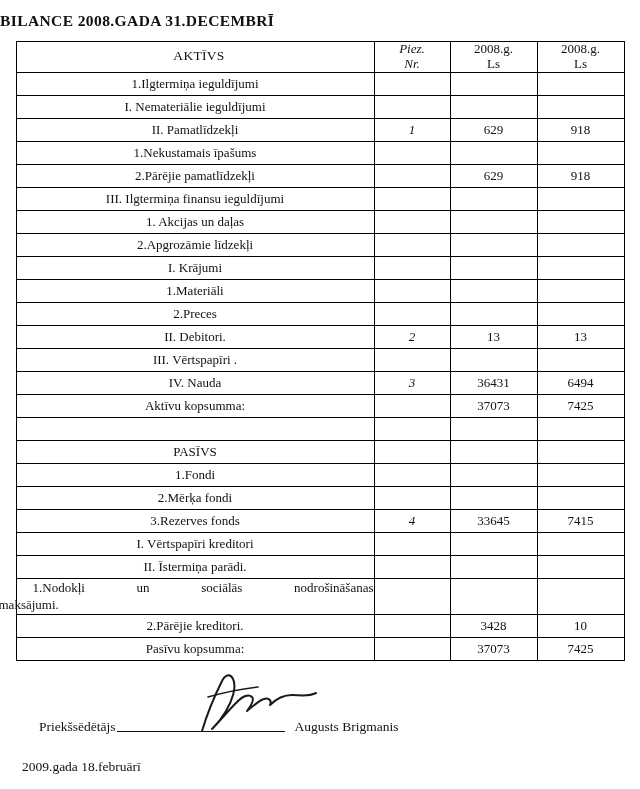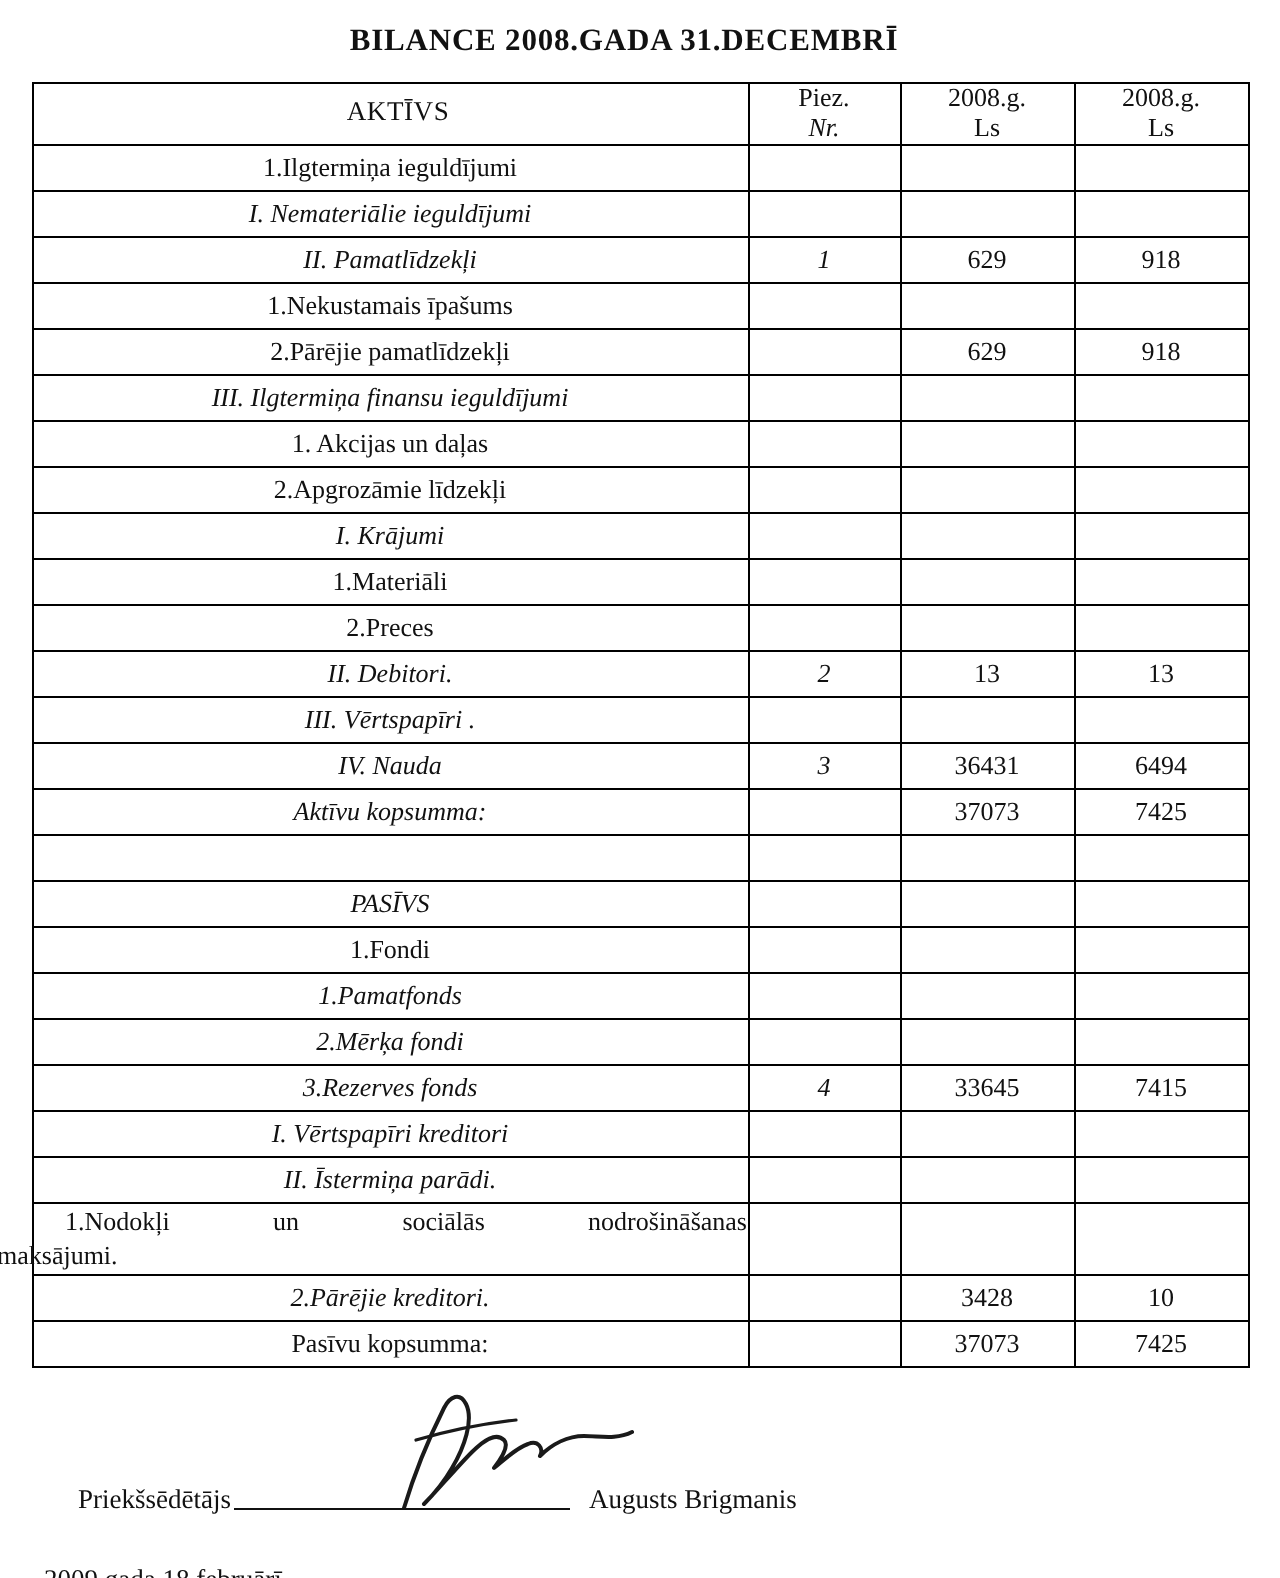--- a/index.html
+++ b/index.html
@@ -15,21 +15,20 @@
     position: relative;
     overflow: hidden;
   }
   .page {
     width: 640px;
     height: 789px;
     position: relative;
     box-sizing: border-box;
   }
   .doc-title {
-    text-align: center;
     font-weight: bold;
     font-size: 15.5px;
     letter-spacing: 0.4px;
     margin: 12px 0 0 0;
     padding: 0 16px 11px 0;
     font-family: "Liberation Serif", serif;
   }
   table.balance {
     border-collapse: collapse;
     width: 608px;
@@ -61,32 +60,32 @@
     padding: 0 0 2px 8px;
     font-size: 13.5px;
     letter-spacing: 0.3px;
   }
   .hdr-center {
     text-align: center;
     line-height: 1.15;
     height: 44px;
     padding: 3px 0 0 0;
   }
-  .hdr-center .l1 { display: block; }
+  .hdr-center .l1 { display: block; font-style: italic; }
   .hdr-center .l2 { display: block; font-style: italic; }
   .hdr-center.plain .l1 { font-style: normal; }
   .hdr-center.plain .l2 { font-style: normal; }
 
   .lbl {
     padding-left: 6px;
     white-space: nowrap;
     text-align: center;
   }
   .ind0 { padding-left: 6px; }
-  .ind1 { padding-left: 24px; font-style: italic; }
+  .ind1 { padding-left: 24px; }
   .ind2 { padding-left: 38px; }
   .bold { font-weight: bold; }
   .num {
     text-align: center;
   }
   .note {
     text-align: center;
     font-style: italic;
   }
   .empty-row td { height: 22px; }
@@ -281,26 +280,20 @@
           <td class="num"></td>
           <td class="num"></td>
         </tr>
         <tr>
           <td class="lbl ind0">1.Fondi</td>
           <td class="note"></td>
           <td class="num"></td>
           <td class="num"></td>
         </tr>
         <tr>
-          <td class="lbl ind1">1.Pamatfonds</td>
-          <td class="note"></td>
-          <td class="num"></td>
-          <td class="num"></td>
-        </tr>
-        <tr>
           <td class="lbl ind1">2.Mērķa fondi</td>
           <td class="note"></td>
           <td class="num"></td>
           <td class="num"></td>
         </tr>
         <tr>
           <td class="lbl ind1">3.Rezerves fonds</td>
           <td class="note">4</td>
           <td class="num">33645</td>
           <td class="num">7415</td>

